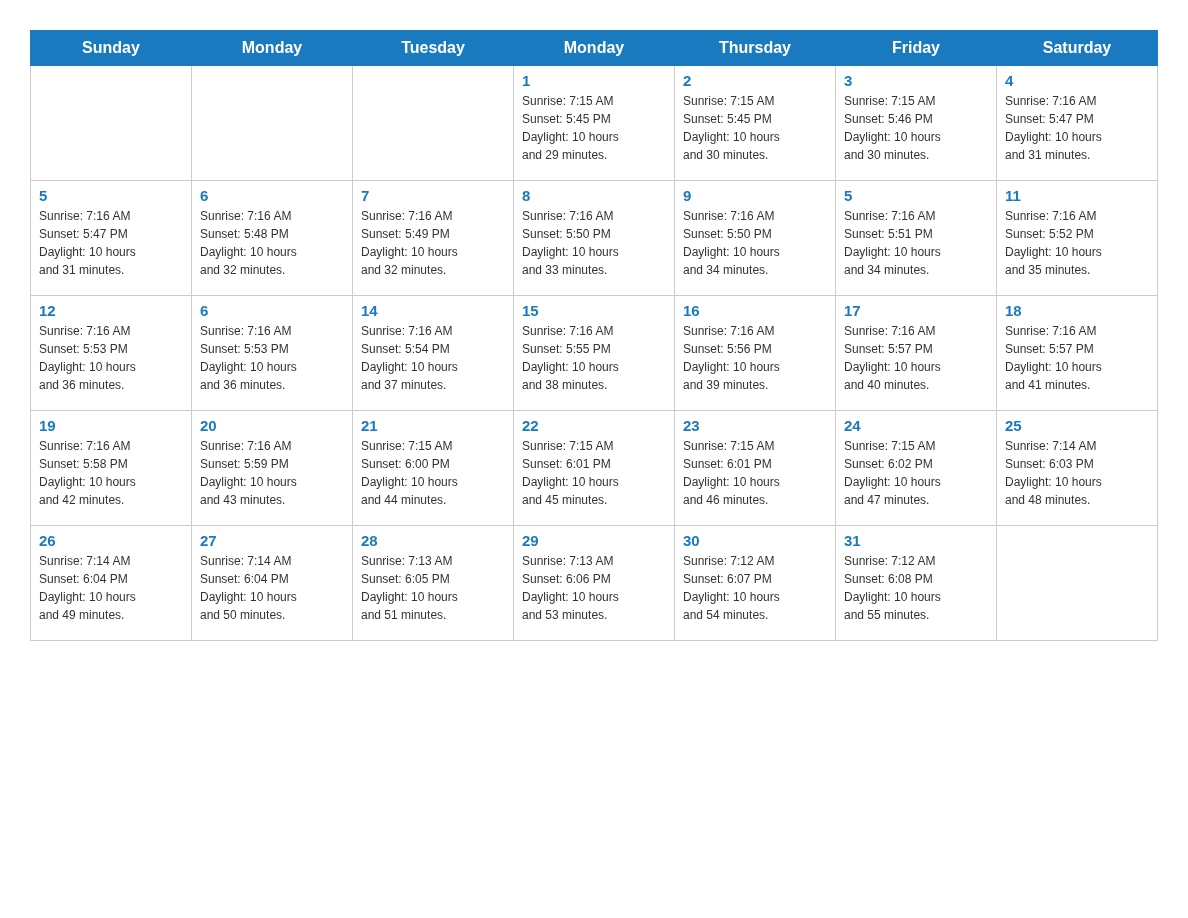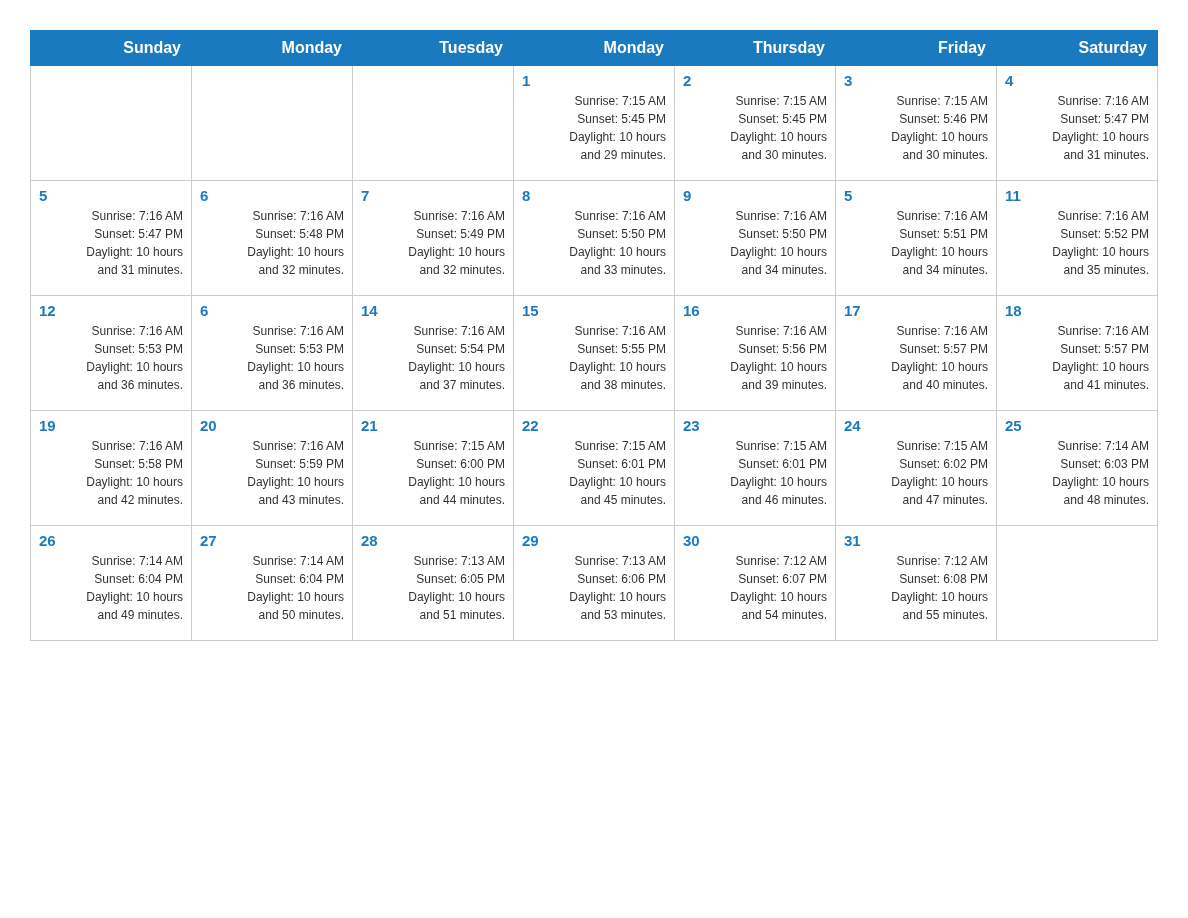--- a/index.html
+++ b/index.html
@@ -68,21 +68,21 @@
       width: 100%;
       border-collapse: collapse;
       margin-top: 5px;
     }
     .calendar thead th {
       background-color: #1a7abf;
       color: #fff;
       font-size: 16px;
       font-weight: bold;
       padding: 8px 10px;
-      text-align: right;
+      text-align: center;
       border: 1px solid #1a7abf;
     }
     .calendar tbody td {
       vertical-align: top;
       padding: 6px 8px;
       border: 1px solid #ccc;
       width: 14.28%;
       min-height: 110px;
       font-size: 12.5px;
       color: #333;
@@ -91,21 +91,20 @@
       font-size: 15px;
       font-weight: bold;
       color: #1a7abf;
       display: block;
       margin-bottom: 3px;
     }
     .day-info {
       font-size: 12px;
       line-height: 1.5;
       color: #333;
-      text-align: right;
     }
     .empty-cell {
       background: #fff;
     }
     .calendar tbody tr td {
       height: 115px;
     }
   </style>
 </head>
 <body>

